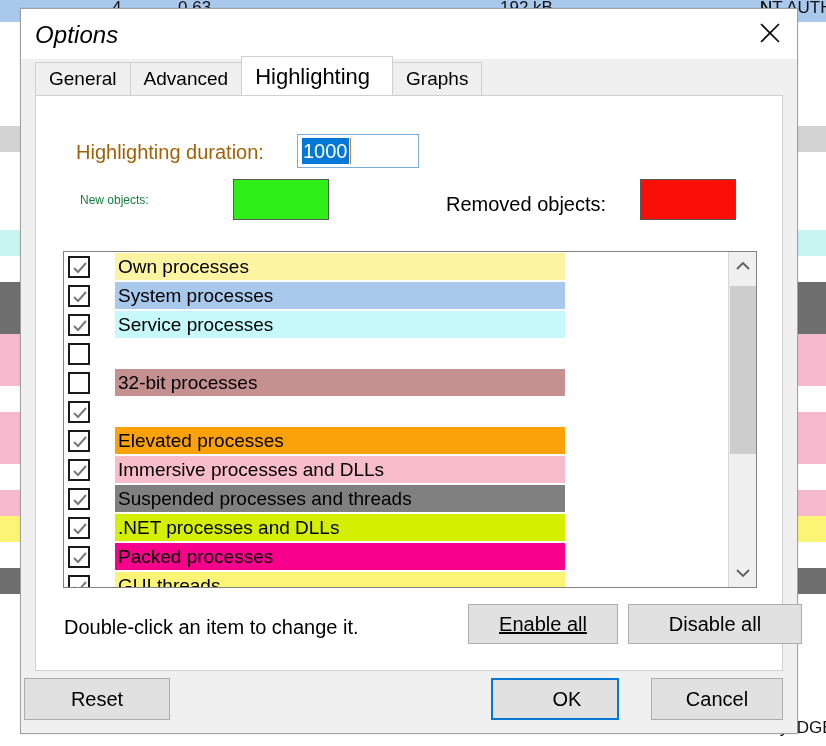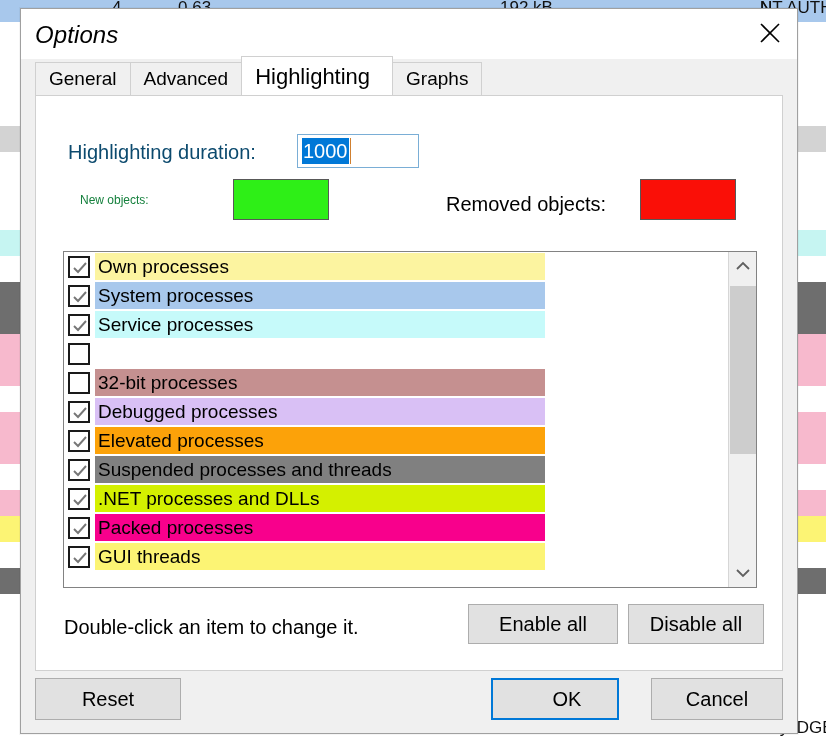--- a/index.html
+++ b/index.html
@@ -121,24 +121,24 @@
     top: 86px;
     width: 748px;
     height: 576px;
     background: #ffffff;
     border: 1px solid #d0d0d0;
     box-sizing: border-box;
   }
 
   #duration-label {
     position: absolute;
-    left: 32px;
+    left: 40px;
     top: 45px;
     font-size: 20px;
-    color: #0c4a6e;
+    color: #a16207;
   }
   #duration-input {
     position: absolute;
     left: 261px;
     top: 38px;
     width: 122px;
     height: 34px;
     border: 1px solid #7aaed6;
     background: #ffffff;
     box-sizing: border-box;
@@ -227,20 +227,21 @@
     position: absolute;
     left: 1px;
     top: 1px;
   }
   .lswatch {
     flex: 0 0 450px;
     height: 27px;
     display: flex;
     align-items: center;
     box-sizing: border-box;
+    margin-left: 20px;
   }
   .llabel {
     font-size: 19px;
     color: #000;
     padding-left: 3px;
     white-space: nowrap;
   }
 
   
   #scrollbar {
@@ -288,37 +289,37 @@
     height: 40px;
     background: #e1e1e1;
     border: 1px solid #adadad;
     font-family: "Liberation Sans", sans-serif;
     font-size: 20px;
     color: #000;
     box-sizing: border-box;
     cursor: default;
     padding: 0;
   }
-  #enable-all { left: 432px; width: 150px; }
-  #disable-all { left: 592px; width: 136px; }
+  #enable-all { left: 432px; width: 150px; text-decoration: underline; }
+  #disable-all { left: 592px; width: 174px; }
 
   
   .foot-btn {
     position: absolute;
     height: 42px;
     background: #e1e1e1;
     border: 1px solid #adadad;
     font-family: "Liberation Sans", sans-serif;
     font-size: 20px;
     color: #000;
     box-sizing: border-box;
     cursor: default;
     padding: 0;
   }
-  #reset-btn  { left: 14px;  top: 669px; width: 146px; }
+  #reset-btn  { left: 3px;  top: 669px; width: 146px; }
   #ok-btn     { left: 470px; top: 669px; width: 128px; border: 2px solid #0078d7; padding-left: 24px; }
   #cancel-btn { left: 630px; top: 669px; width: 132px; }
 </style>
 </head>
 <body>
 
 <div id="bg">
     <div class="bg-row" style="top: -4px; background: rgb(168, 200, 236);">
       <span class="bg-cell-a">4</span>
       <span class="bg-cell-b">0.63</span>
@@ -473,32 +474,39 @@
             <div class="lswatch" style="background: rgb(197, 144, 144);">
               <span class="llabel">32-bit processes</span>
             </div>
           </div>
           <div class="lrow">
             <div class="lcheck">
               <svg width="18" height="18" viewBox="0 0 18 18" aria-hidden="true">
                 <polyline points="3,9 7,13 15,4" fill="none" stroke="#777" stroke-width="1.9"></polyline>
               </svg>
             </div>
-            <div class="lswatch" style="background: rgb(217, 192, 245);">
-              <span class="llabel">Debugged processes</span>
-            </div>
           </div>
           <div class="lrow">
             <div class="lcheck">
               <svg width="18" height="18" viewBox="0 0 18 18" aria-hidden="true">
                 <polyline points="3,9 7,13 15,4" fill="none" stroke="#777" stroke-width="1.9"></polyline>
               </svg>
             </div>
             <div class="lswatch" style="background: rgb(252, 162, 9);">
               <span class="llabel">Elevated processes</span>
+            </div>
+          </div>
+          <div class="lrow">
+            <div class="lcheck">
+              <svg width="18" height="18" viewBox="0 0 18 18" aria-hidden="true">
+                <polyline points="3,9 7,13 15,4" fill="none" stroke="#777" stroke-width="1.9"></polyline>
+              </svg>
+            </div>
+            <div class="lswatch" style="background: rgb(249, 188, 202);">
+              <span class="llabel">Immersive processes and DLLs</span>
             </div>
           </div>
           <div class="lrow">
             <div class="lcheck">
               <svg width="18" height="18" viewBox="0 0 18 18" aria-hidden="true">
                 <polyline points="3,9 7,13 15,4" fill="none" stroke="#777" stroke-width="1.9"></polyline>
               </svg>
             </div>
             <div class="lswatch" style="background: rgb(128, 128, 128);">
               <span class="llabel">Suspended processes and threads</span>

